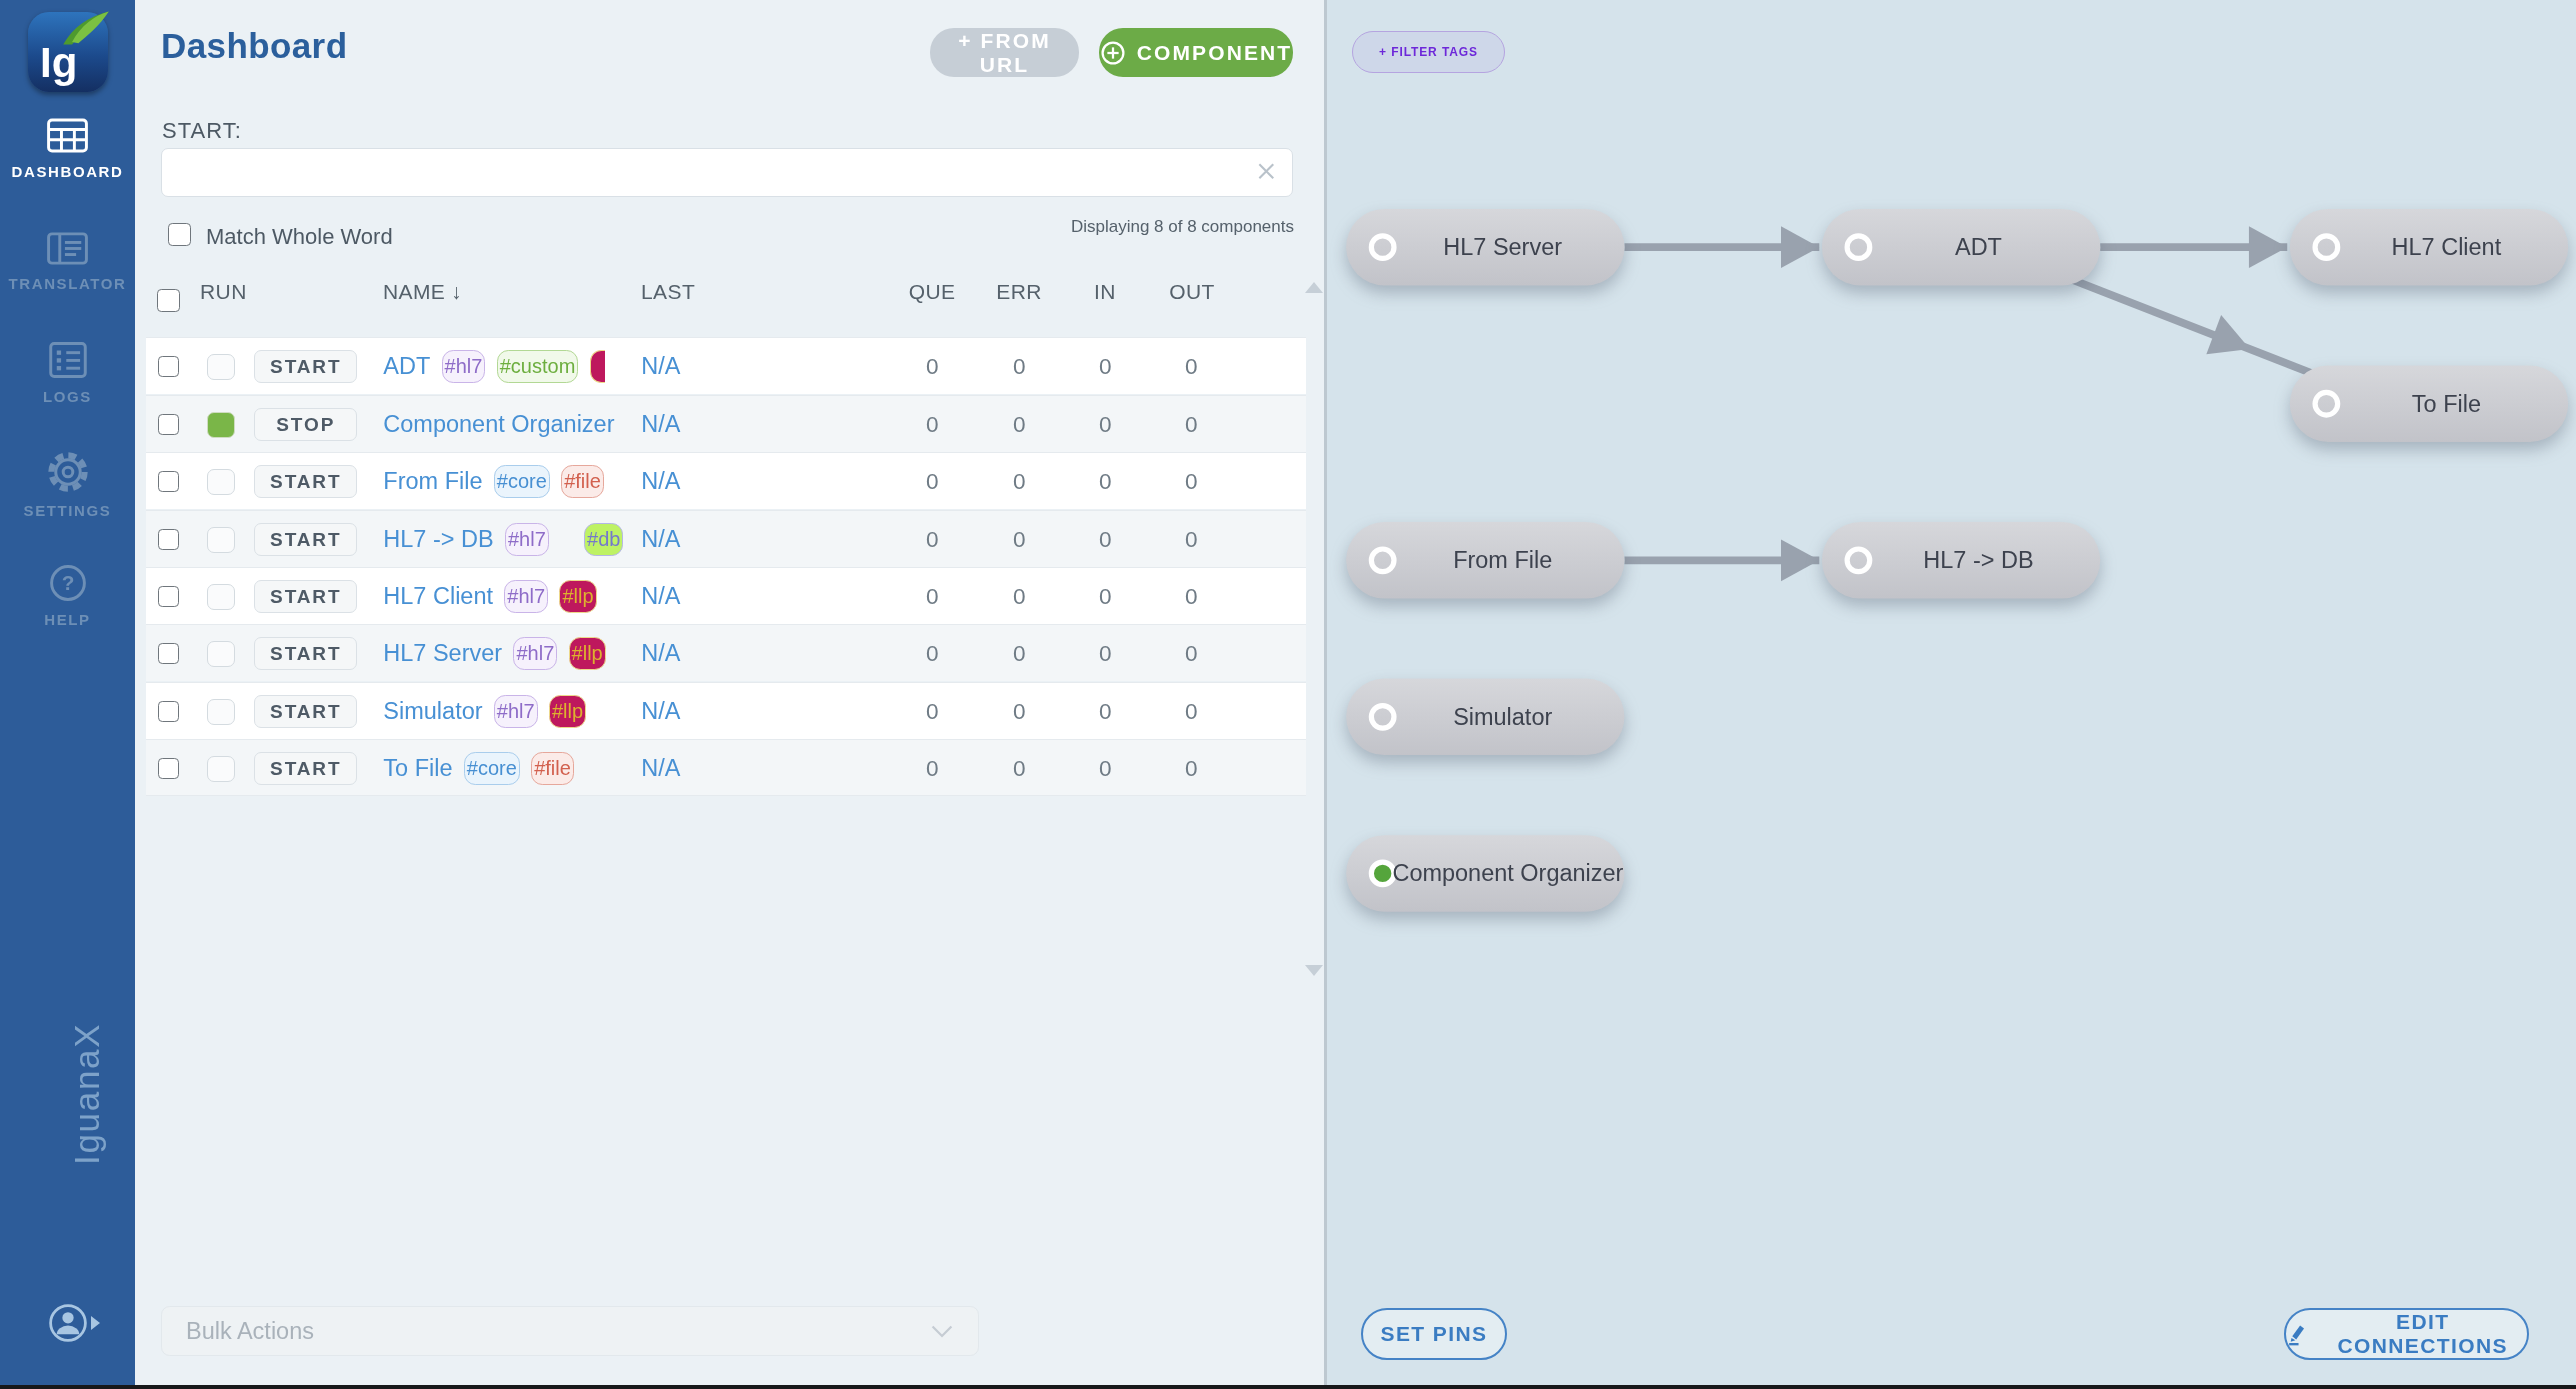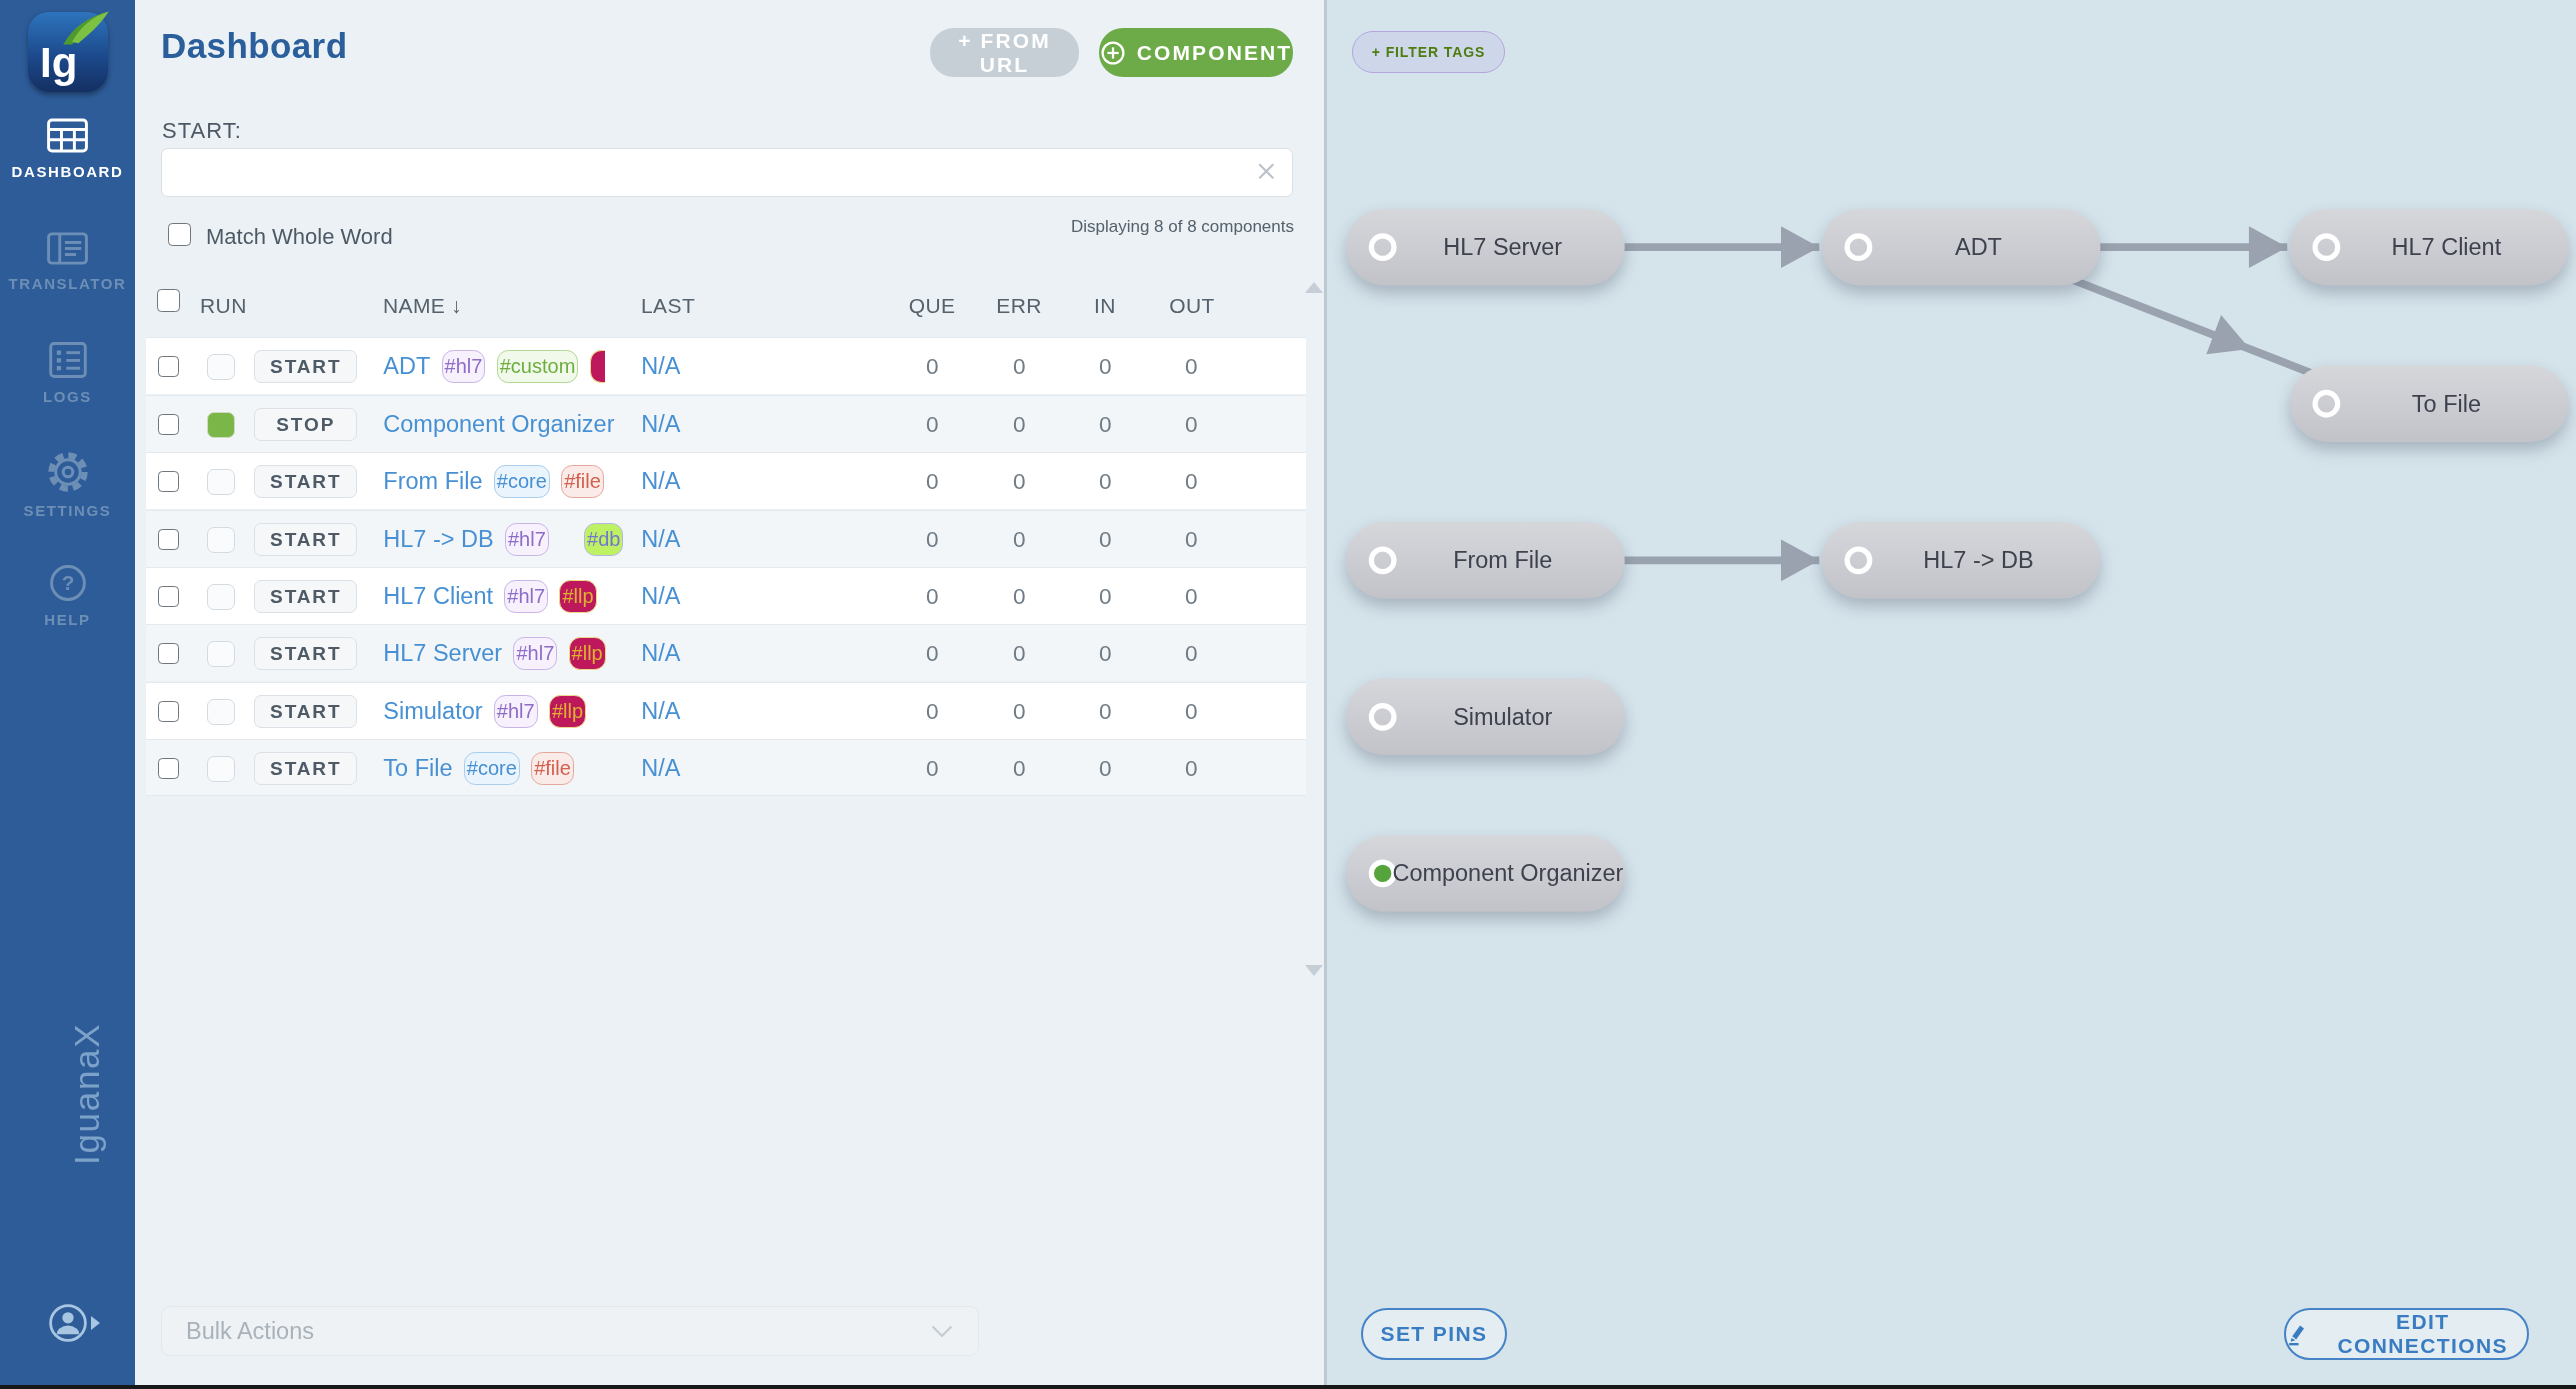--- a/index.html
+++ b/index.html
@@ -37,21 +37,21 @@
   .btn-component { left:964px; width:194px; background:#6cab47; gap:11px; }
   .filter-label { position:absolute; left:27px; top:118px; font-size:22px; color:#4d5964; letter-spacing:1px; }
   .filter-input { position:absolute; left:26px; top:148px; width:1132px; height:49px; background:#fff;
           border:0.9px solid #d9e0e6; border-radius:7px; font-family:inherit; font-size:22.6px; color:#3e4a54; padding:0 52px 0 15.7px; }
   .filter-clear { position:absolute; left:1120px; top:160px; cursor:pointer; }
   .mww-box { position:absolute; left:33px; top:223px; width:22.6px; height:22.6px; background:#fff;
           border:1.7px solid #6f767c; border-radius:4.3px; cursor:pointer; }
   .mww-label { position:absolute; left:71px; top:224px; font-size:22px; color:#4d5964; }
   .displaying { position:absolute; right:30px; top:217px; font-size:17px; color:#55616b; }
 
-  .th { position:absolute; top:294px; font-size:21px; color:#55616b; letter-spacing:0.4px; }
+  .th { position:absolute; top:280px; font-size:21px; color:#55616b; letter-spacing:0.4px; }
   .th-cb { position:absolute; left:22px; top:289px; width:22.6px; height:22.6px; background:#fff;
           border:1.7px solid #6f767c; border-radius:4.3px; cursor:pointer; }
   .th-c { width:52px; text-align:center; }
 
   .trow { position:absolute; left:11.3px; width:1160px; height:57px; border-top:0.9px solid #e5eaee; }
   .trow.odd { background:#ffffff; }
   .trow.even { background:#f3f6f8; }
   .trow.lastrow { border-bottom:0.9px solid #e5eaee; }
   .cb { position:absolute; left:12px; top:18px; width:21px; height:21px; background:#fff;
           border:1.7px solid #6f767c; border-radius:4.3px; cursor:pointer; }
@@ -83,22 +83,22 @@
 
   .bulk { position:absolute; left:26px; top:1306px; width:818px; height:50px; background:#eef2f4;
           border:0.9px solid #e2e8ec; border-radius:8.7px; cursor:pointer; }
   .bulk-text { position:absolute; left:24px; top:0; line-height:49px; font-size:23.5px; color:#a9b2ba; }
   .bulk-chev { position:absolute; right:24px; top:15.7px; }
 
   
   .divider { position:absolute; left:1324px; top:0; width:3.5px; height:1385px; background:#bdc8d0; }
   .right-panel { position:absolute; left:1327px; top:0; width:1249px; height:1385px; background:#d5e3eb; }
   .btn-filtertags { position:absolute; left:25px; top:31px; width:153px; height:42px; border-radius:21px;
-          border:1.7px solid #b5a4e0; background:rgba(150,120,220,.10); color:#4d7c0f;
-          font-family:inherit; font-size:14px; font-weight:bold; letter-spacing:0.9px; cursor:pointer; }
+          border:1.7px solid #b5a4e0; background:rgba(150,120,220,.10); color:#6d28d9;
+          font-family:inherit; font-size:12px; font-weight:bold; letter-spacing:0.9px; cursor:pointer; }
   .graph { position:absolute; left:0; top:0; }
   .gnodes rect { filter:drop-shadow(0 9px 9px rgba(80,92,108,.35)); }
   .gnode-label { font-family:"Liberation Sans","DejaVu Sans",sans-serif; font-size:27px; fill:#3d424e; }
   .btn-canvas { position:absolute; top:1308px; height:52px; border-radius:26px; border:2.6px solid #4583c6;
           background:rgba(255,255,255,.35); color:#3a7cc2; font-family:inherit; font-size:21px;
           font-weight:bold; letter-spacing:1.4px; cursor:pointer;
           display:flex; align-items:center; justify-content:center; gap:12px; }
   .btn-setpins { left:34px; width:146px; }
   .btn-editconn { left:957px; width:245px; }
 

